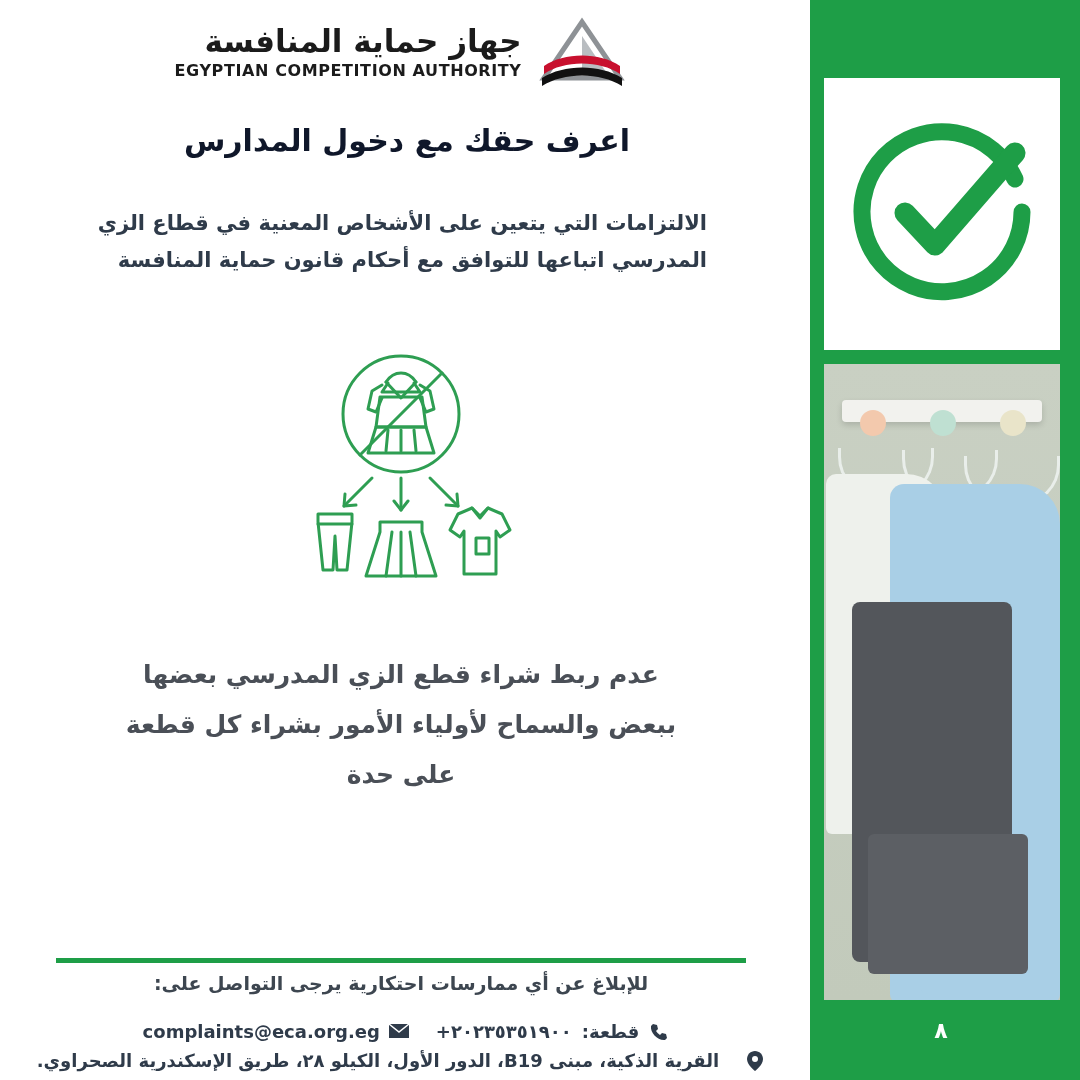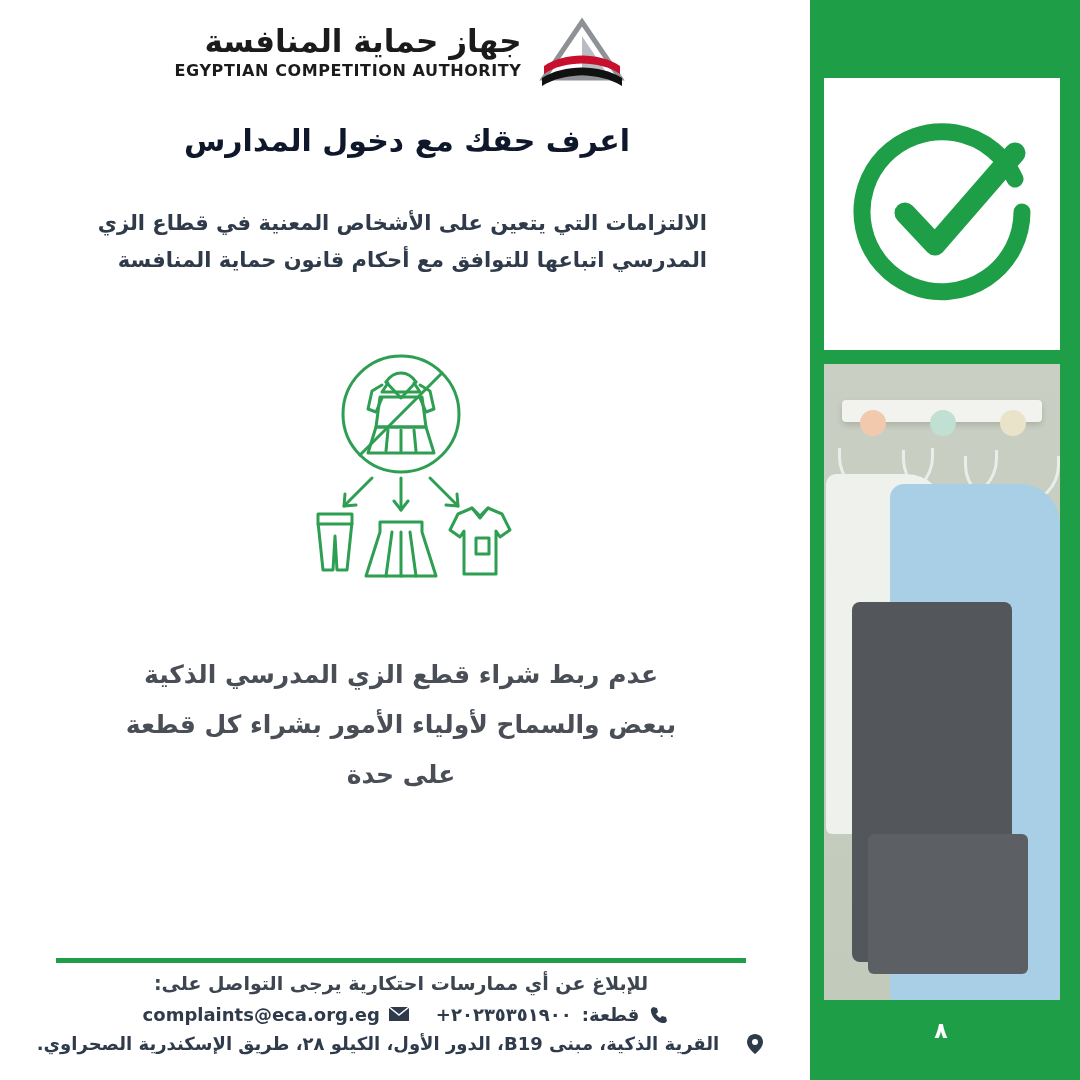--- a/index.html
+++ b/index.html
@@ -77,21 +77,21 @@
 
   
   .footer-rule{
     position:absolute;left:56px;right:56px;top:958px;height:5px;background:#1e9e47;
   }
   .footer{
     position:absolute;left:40px;right:40px;top:972px;
     text-align:center;color:#2f3b4a;
   }
   .footer-title{
-    font-size:19px;font-weight:bold;color:#3d4650;margin-bottom:10px;
+    font-size:19px;font-weight:bold;color:#3d4650;margin-bottom:27px;
   }
   .footer-line{
     display:flex;align-items:center;justify-content:center;gap:10px;
     font-size:18px;font-weight:bold;color:#2f3b4a;margin-bottom:8px;
     flex-wrap:nowrap;white-space:nowrap;
   }
   .footer-line .sep{display:inline-block;width:6px;}
   .mail-val{direction:ltr;unicode-bidi:embed;color:#2f3b4a;font-weight:bold;margin-left:10px;}
   .phone-val{direction:ltr;unicode-bidi:embed;font-weight:bold;text-align:center;}
   .ico{width:20px;height:20px;flex:0 0 auto;display:inline-block;vertical-align:middle;}
@@ -201,21 +201,21 @@
           <line x1="125" y1="180" x2="125" y2="224"></line>
           <line x1="134" y1="180" x2="140" y2="224"></line>
 
           <path d="M182 162 l14-6 8 8 8-8 14 6 8 16 -10 7 -4-6 v43 h-32 v-43 l-4 6 -10-7 z"></path>
           <path d="M196 156 l8 10 8-10"></path>
           <rect x="200" y="186" width="13" height="16"></rect>
         </g>
       </svg>
     </div>
 
-    <div class="body-text">عدم ربط شراء قطع الزي المدرسي الذكية ببعض والسماح لأولياء الأمور بشراء كل قطعة على حدة</div>
+    <div class="body-text">عدم ربط شراء قطع الزي المدرسي بعضها ببعض والسماح لأولياء الأمور بشراء كل قطعة على حدة</div>
 
     <div class="footer-rule"></div>
 
     <div class="footer">
       <div class="footer-title">للإبلاغ عن أي ممارسات احتكارية يرجى التواصل على:</div>
 
       <div class="footer-line">
         <span class="ico">
           <svg width="20" height="20" viewBox="0 0 20 20">
               <path d="M4 2 l4 1 1 4 -2 2 a12 12 0 0 0 4 4 l2-2 4 1 1 4 -2 2 C9 19 1 11 2 4 z" fill="#2f3b4a"></path>

